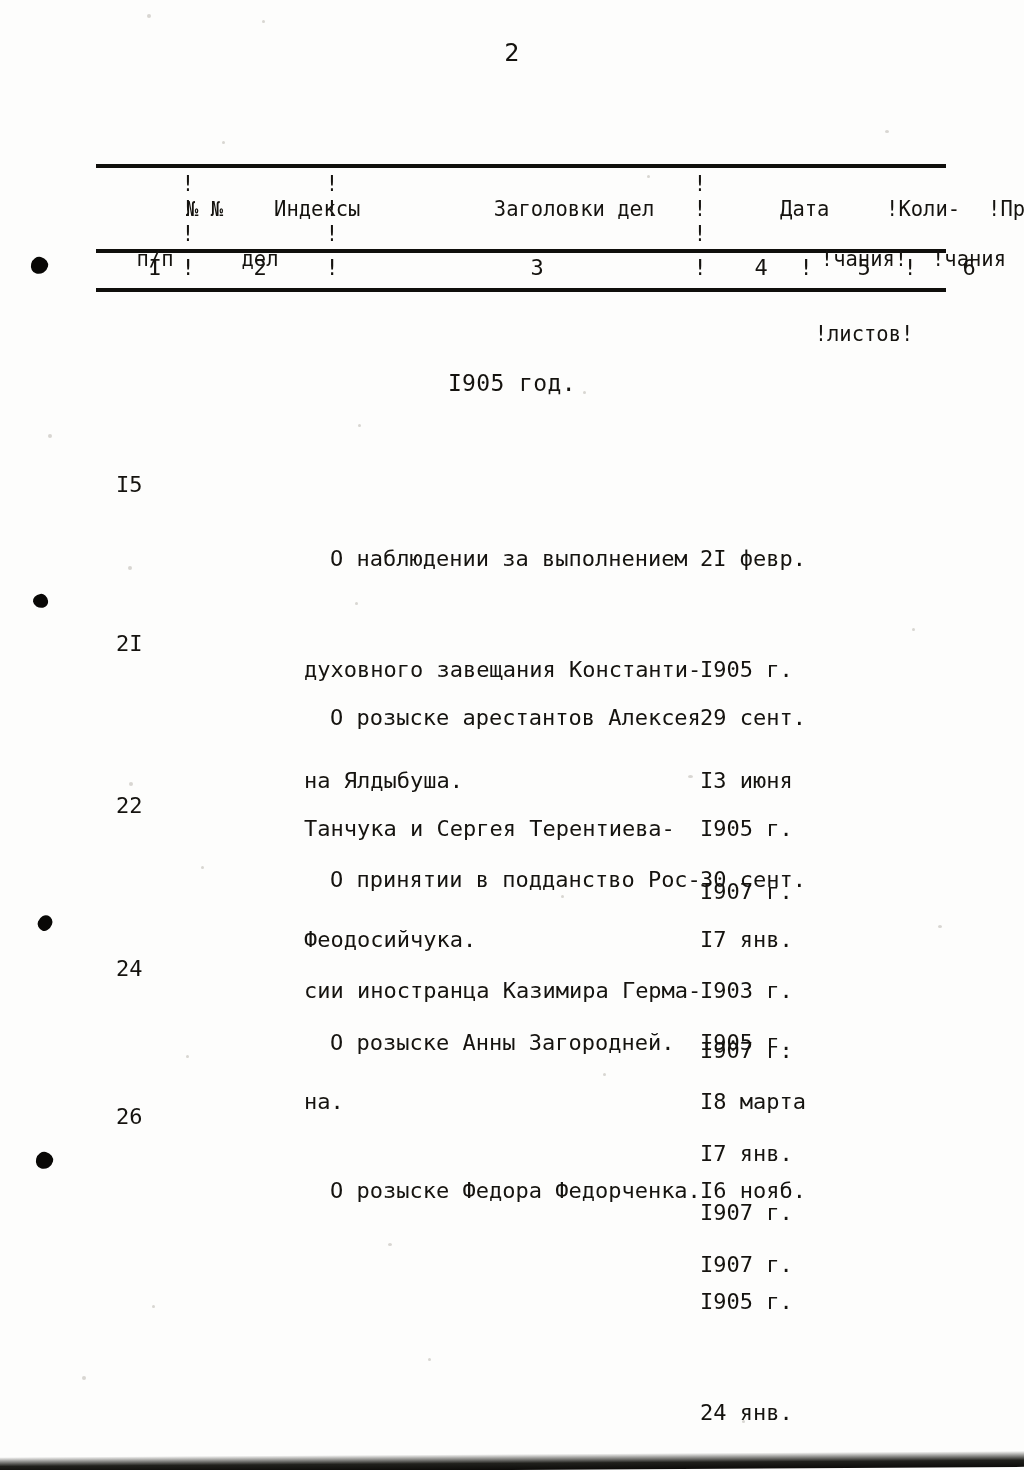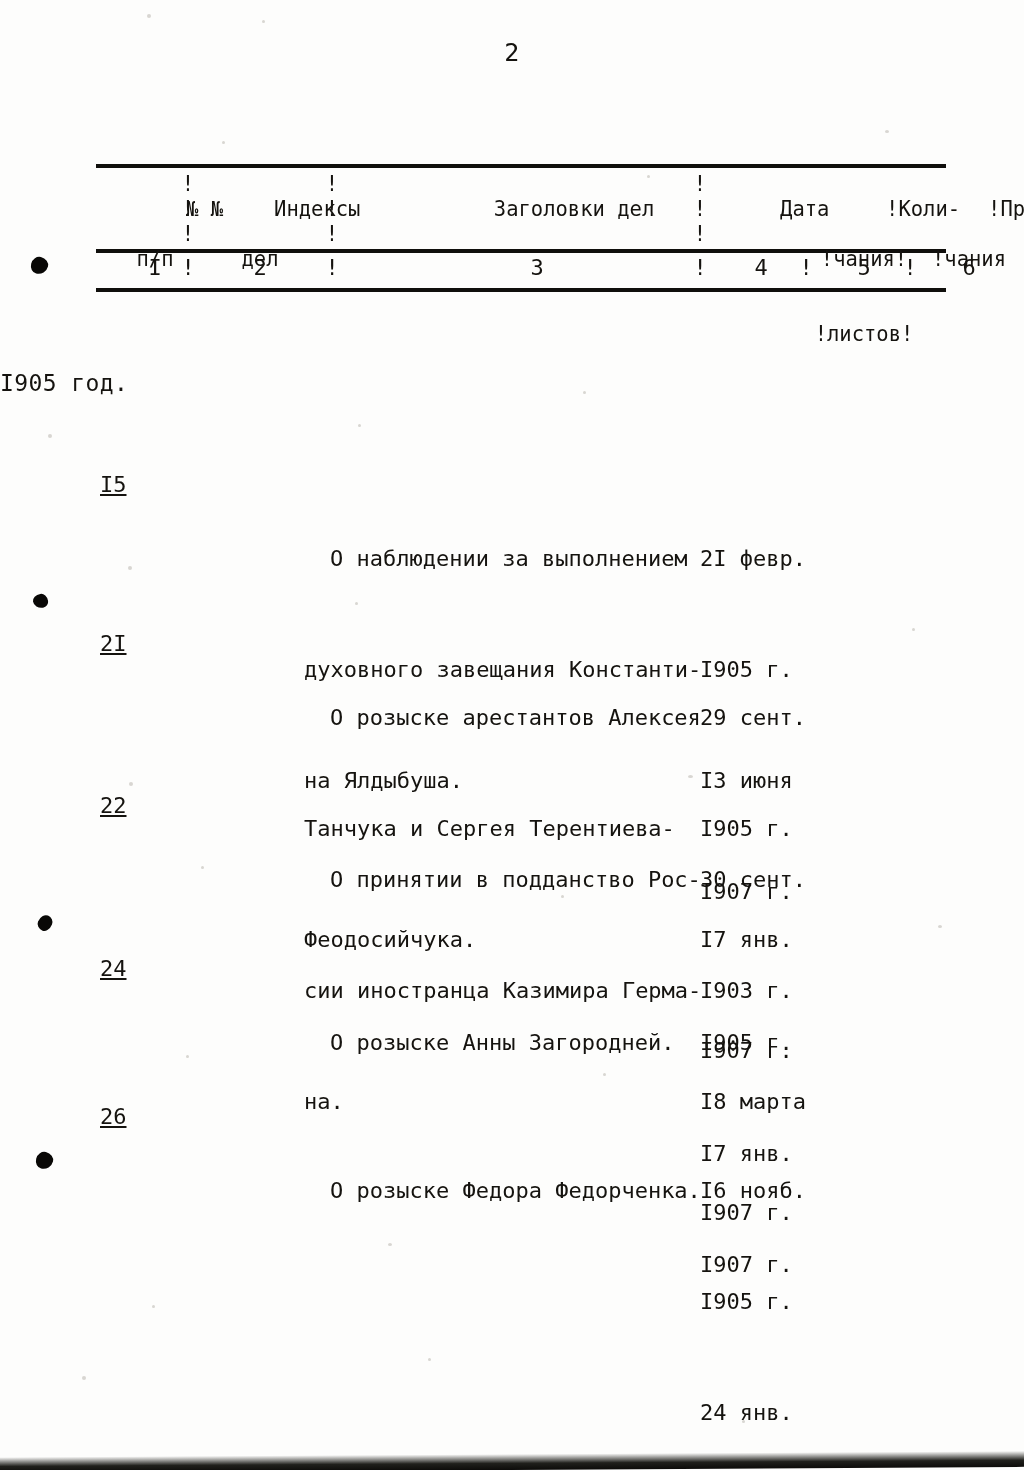--- a/index.html
+++ b/index.html
@@ -122,40 +122,40 @@
   .cn-4 { left: 610px; width: 110px; }
   .cn-5 { left: 716px; width: 104px; }
   .cn-6 { left: 818px; width: 110px; }
   .cn-b { position: absolute; top: 0; text-align: center; width: 16px; }
 
   
   .year-heading {
     position: absolute;
     top: 370px;
     left: 0; right: 0;
+    text-align: center;
     font-size: 23px;
     letter-spacing: .4px;
   }
 
   
   .entry {
     position: absolute;
     left: 96px;
     width: 860px;
     font-size: 22px;
     line-height: 37px;
     white-space: pre;
   }
   .entry .idx {
     position: absolute;
-    left: 4px;
+    left: 20px;
     width: 86px;
     top: 0;
     text-align: left;
-    text-decoration: underline;
   }
   .entry .title {
     position: absolute;
     left: 208px;
     top: 0;
     width: 420px;
   }
   .entry .title .ln { display: block; }
   .entry .title .ln.indented { text-indent: 26px; }
   .entry .dates {

